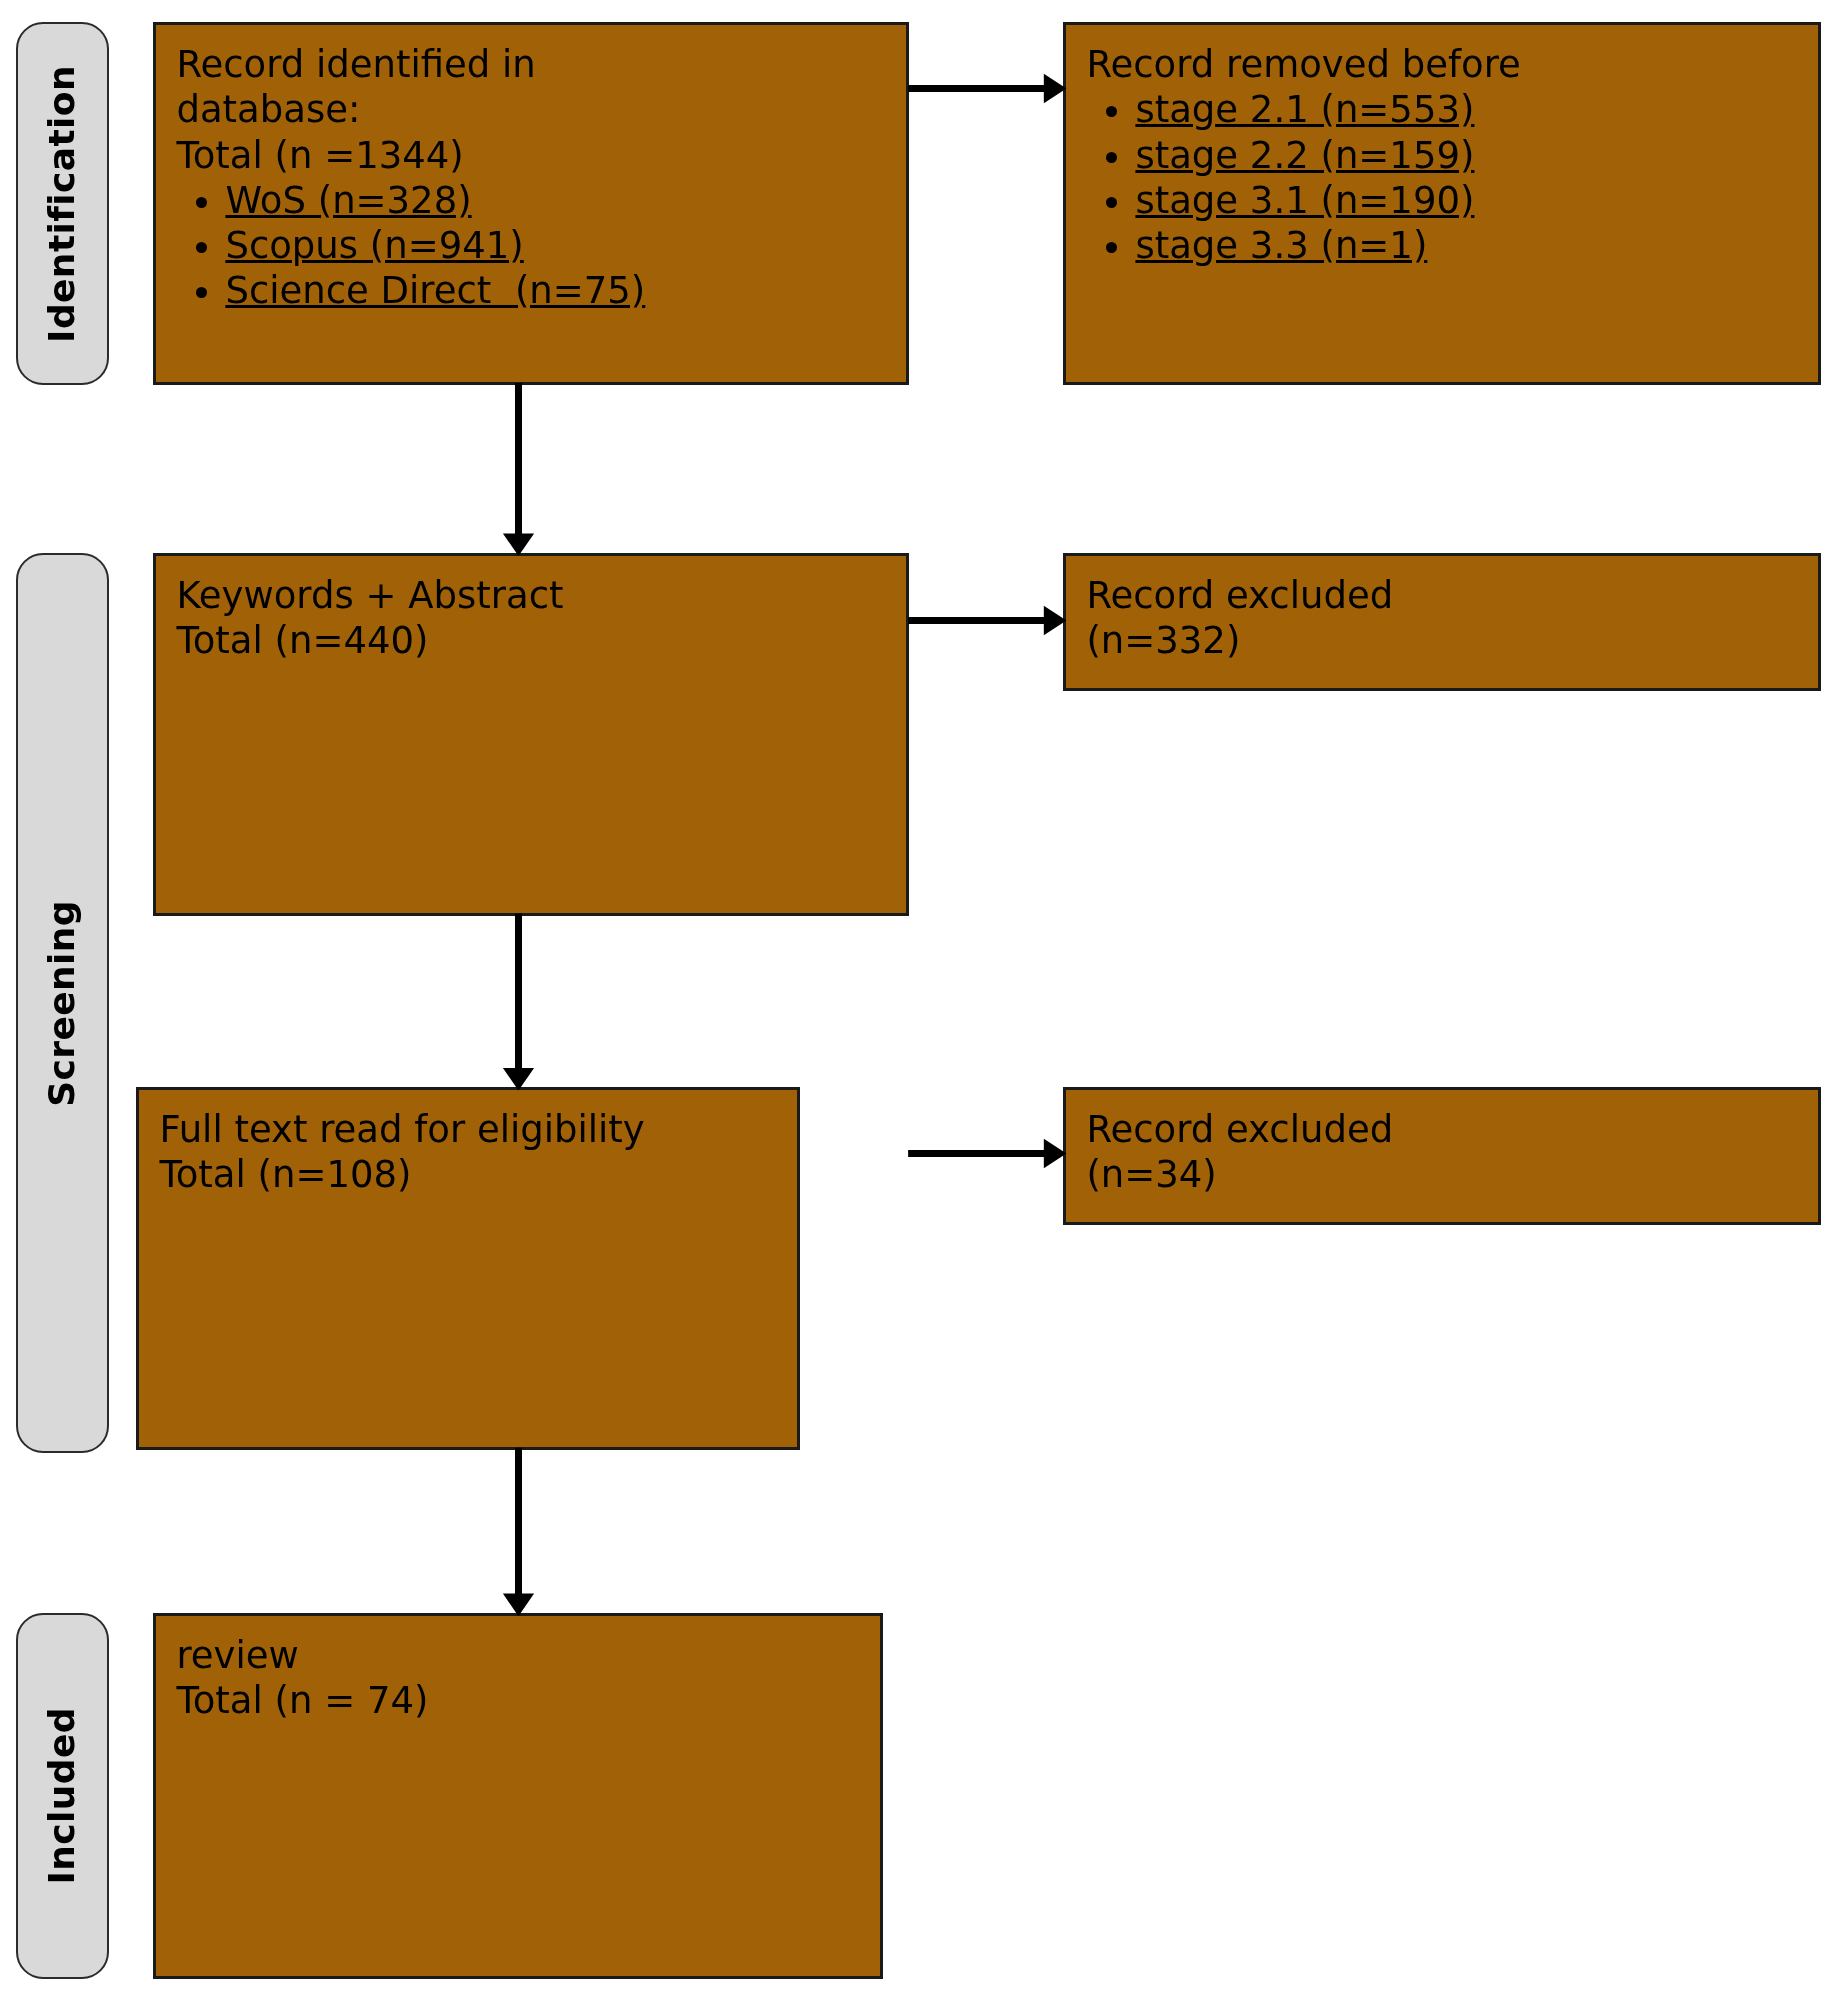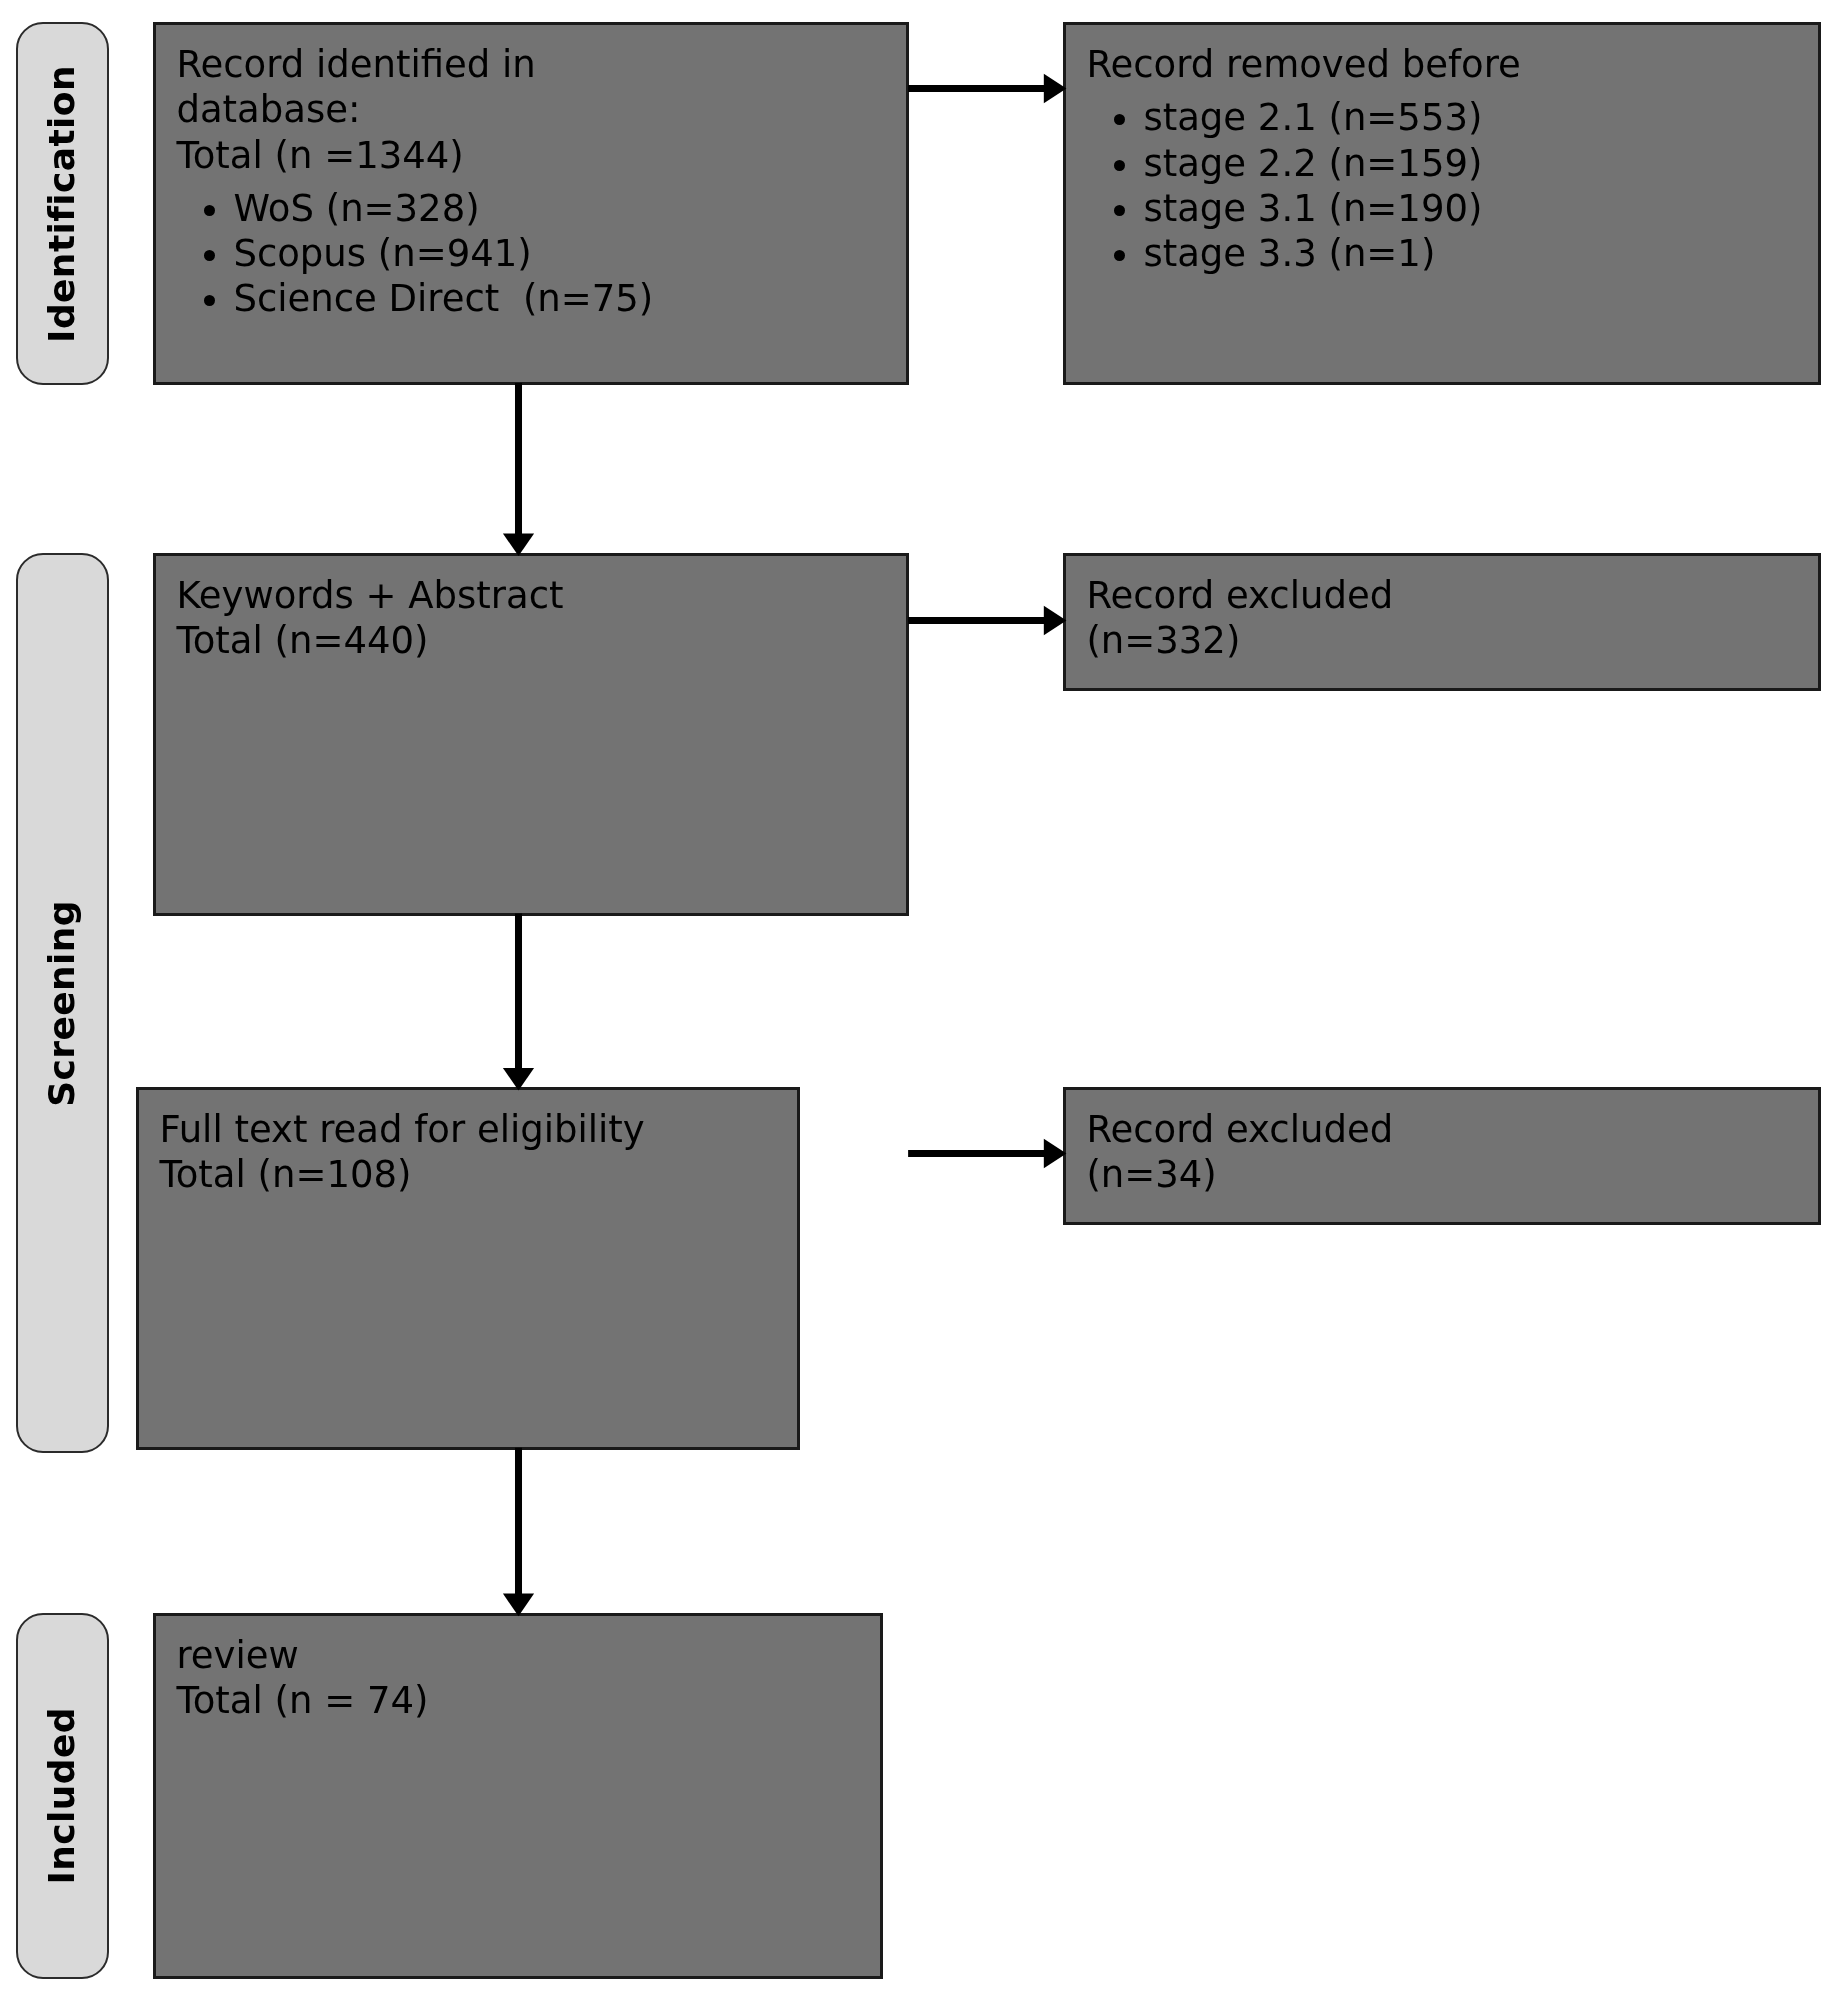--- a/index.html
+++ b/index.html
@@ -36,35 +36,36 @@
     font-size: 36px;
     letter-spacing: 0.4px;
     color: #000000;
     white-space: nowrap;
     line-height: 1;
   }
 
   
   .box {
     position: absolute;
-    background: #737373;
+    background: #a16207;
     border: 3.1px solid #1a1a1a;
     box-sizing: border-box;
   }
   .box-inner {
     padding: 17.3px 20.4px 7.9px 20.4px;
     font-size: 37px;
     line-height: 1.22;
     color: #000000;
   }
   .box-line { white-space: pre; }
   ul.bullets {
-    margin: 8px;
+    margin: 0;
     padding-left: 49px;
     list-style-type: disc;
+    text-decoration: underline;
   }
   ul.bullets li {
     font-size: 37px;
     line-height: 1.22;
     white-space: pre;
   }
 
   
   .conn { position: absolute; }
   .conn svg { display: block; overflow: visible; }

